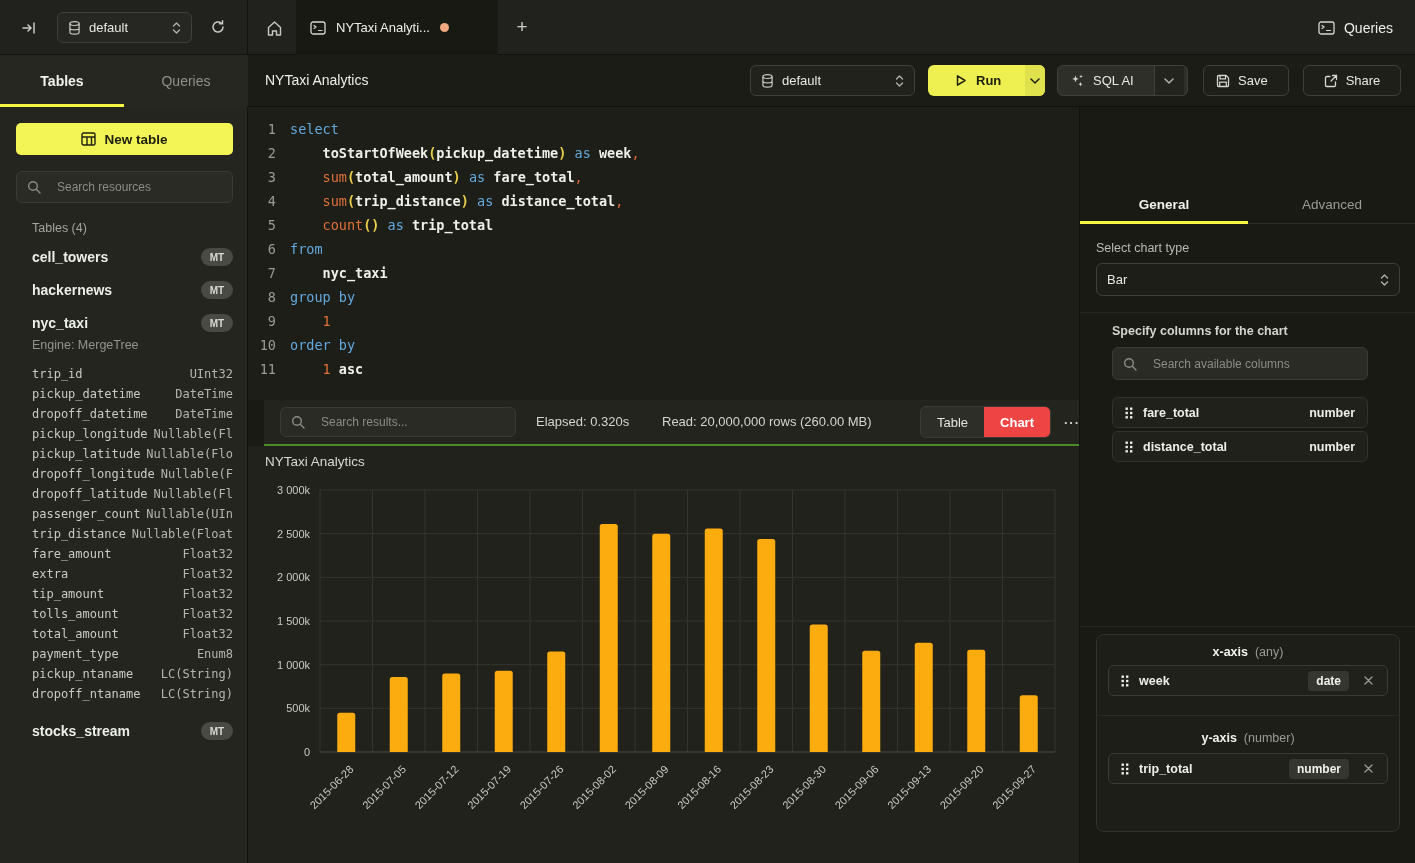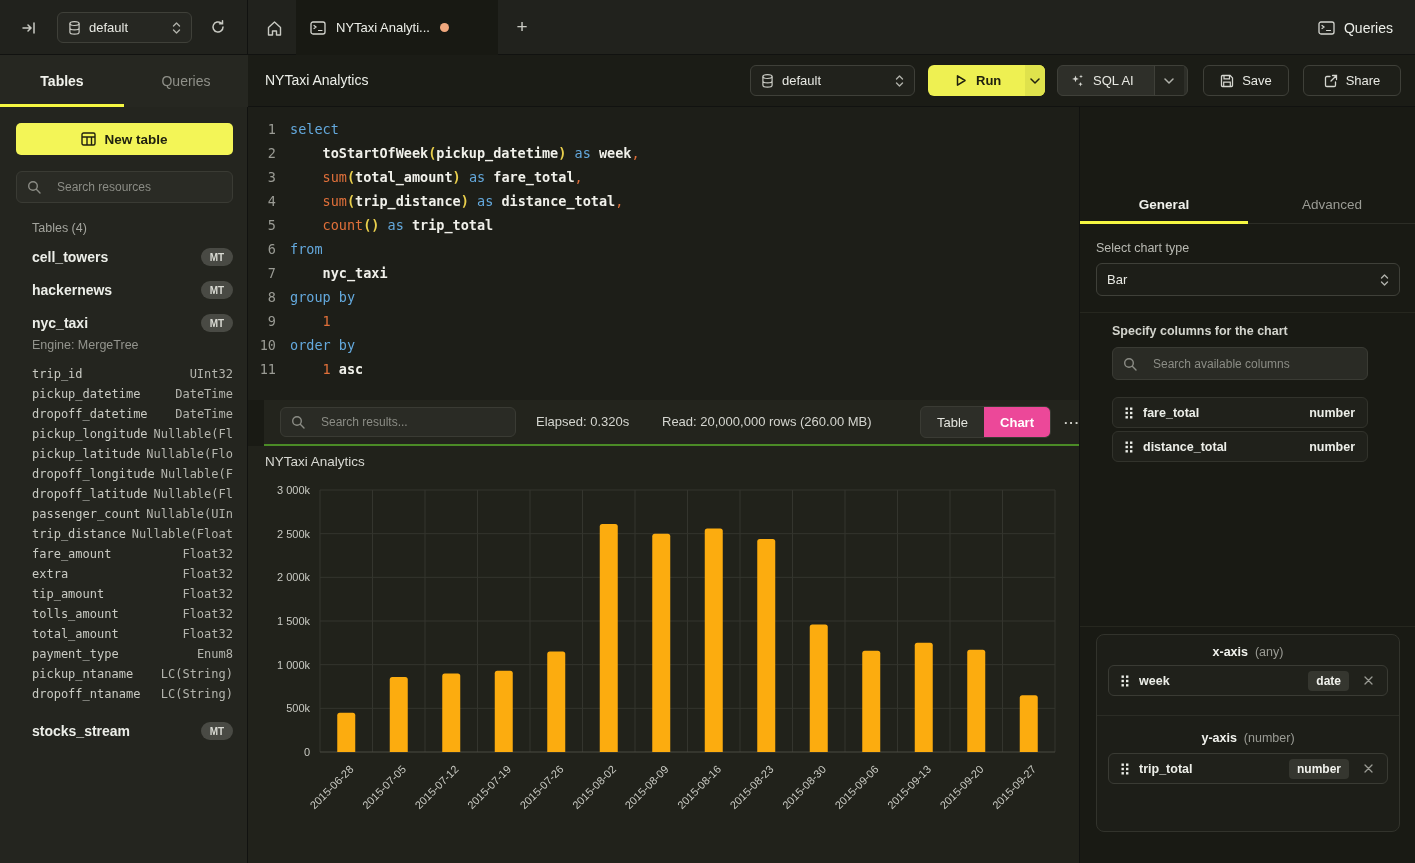--- a/index.html
+++ b/index.html
@@ -44,21 +44,21 @@
     position:absolute; top:10px; height:31px; display:flex; align-items:center; gap:8px;
     border:1px solid #3f4039; border-radius:6px; background:#21221c; color:#e8e9e3; font-size:13px; padding:0 12px; cursor:pointer;
   }
   .db-select-hdr { left:502px; width:165px; padding:0 10px; }
   .run-btn { left:680px; width:117px; border:none; background:#eef052; color:#20210f; font-weight:700; padding:0; overflow:hidden; }
   .run-main { display:flex; align-items:center; gap:9px; padding:0 16px 0 14px; height:100%;margin-left:13px; }
   .run-caret { width:30px; height:100%; background:#dfe24c; display:flex; align-items:center; justify-content:center; }
   .sqlai-btn { left:809px; width:131px; padding:0; overflow:hidden; background:#2e2f29; }
   .sqlai-main { display:flex; align-items:center; gap:8px; padding:0 12px; height:100%; }
   .sqlai-caret { width:30px; height:100%; background:#23241e; border-left:1px solid #3f4039; display:flex; align-items:center; justify-content:center; }
-  .save-btn { left:955px; width:86px; justify-content:center; background:#1e1f19; }
+  .save-btn { left:955px; width:86px; justify-content:flex-start; background:#1e1f19; }
   .share-btn { left:1055px; width:98px; justify-content:center; background:#1e1f19; }
 
   
   .sidebar { left:0; top:107px; width:248px; height:756px; background:#24251f; border-right:1px solid #111210; }
   .newtable-btn {
     position:absolute; left:16px; top:16px; width:217px; height:32px; background:#f3f557; border:none; border-radius:5px;
     color:#20210f; font-size:13.5px; font-weight:600; display:flex; align-items:center; justify-content:center; gap:8px; cursor:pointer;
   }
   .search-input {
     position:absolute; display:flex; align-items:center; gap:16px; background:#2a2b25; border:1px solid #3a3b34; border-radius:6px;
@@ -88,21 +88,21 @@
   .tk-plain { color:#d7d8d1; }
 
   
   .results-bar { left:264px; top:400px; width:831px; height:46px; background:#23241d; border-bottom:2px solid #4b8b26; }
   .results-search { left:16px; top:7px; width:236px; height:30px; }
   .stat-text { position:absolute; top:14px; font-size:13px; color:#d4d5cf; }
   .elapsed { left:272px; }
   .readrows { left:398px; }
   .view-toggle { position:absolute; right:44px; top:6px; height:32px; display:flex; background:#2d2e28; border:1px solid #3a3b34; border-radius:6px; overflow:hidden; }
   .view-seg { padding:0 16px; display:flex; align-items:center; font-size:13px; color:#e4e5df; cursor:pointer; }
-  .view-seg.active { background:#ec4899; color:#ffffff; font-weight:600; }
+  .view-seg.active { background:#ef4444; color:#ffffff; font-weight:600; }
   .more-btn { position:absolute; right:10px; top:12px; width:26px; height:20px; color:#d0d1ca; font-size:13px; letter-spacing:1px; font-weight:700; }
 
   
   .chart-area { left:248px; top:446px; width:831px; height:417px; background:#21221b; }
   .chart-title { position:absolute; left:17px; top:8px; font-size:13.5px; font-weight:500; color:#d8d9d3; }
   .chart-svg { position:absolute; left:0; top:0; }
 
   
   .right-panel { left:1079px; top:107px; width:336px; height:756px; background:#191a14; border-left:1px solid #111210; }
   .panel-header { position:absolute; left:0; top:0; width:336px; height:78px; background:#232420; }

